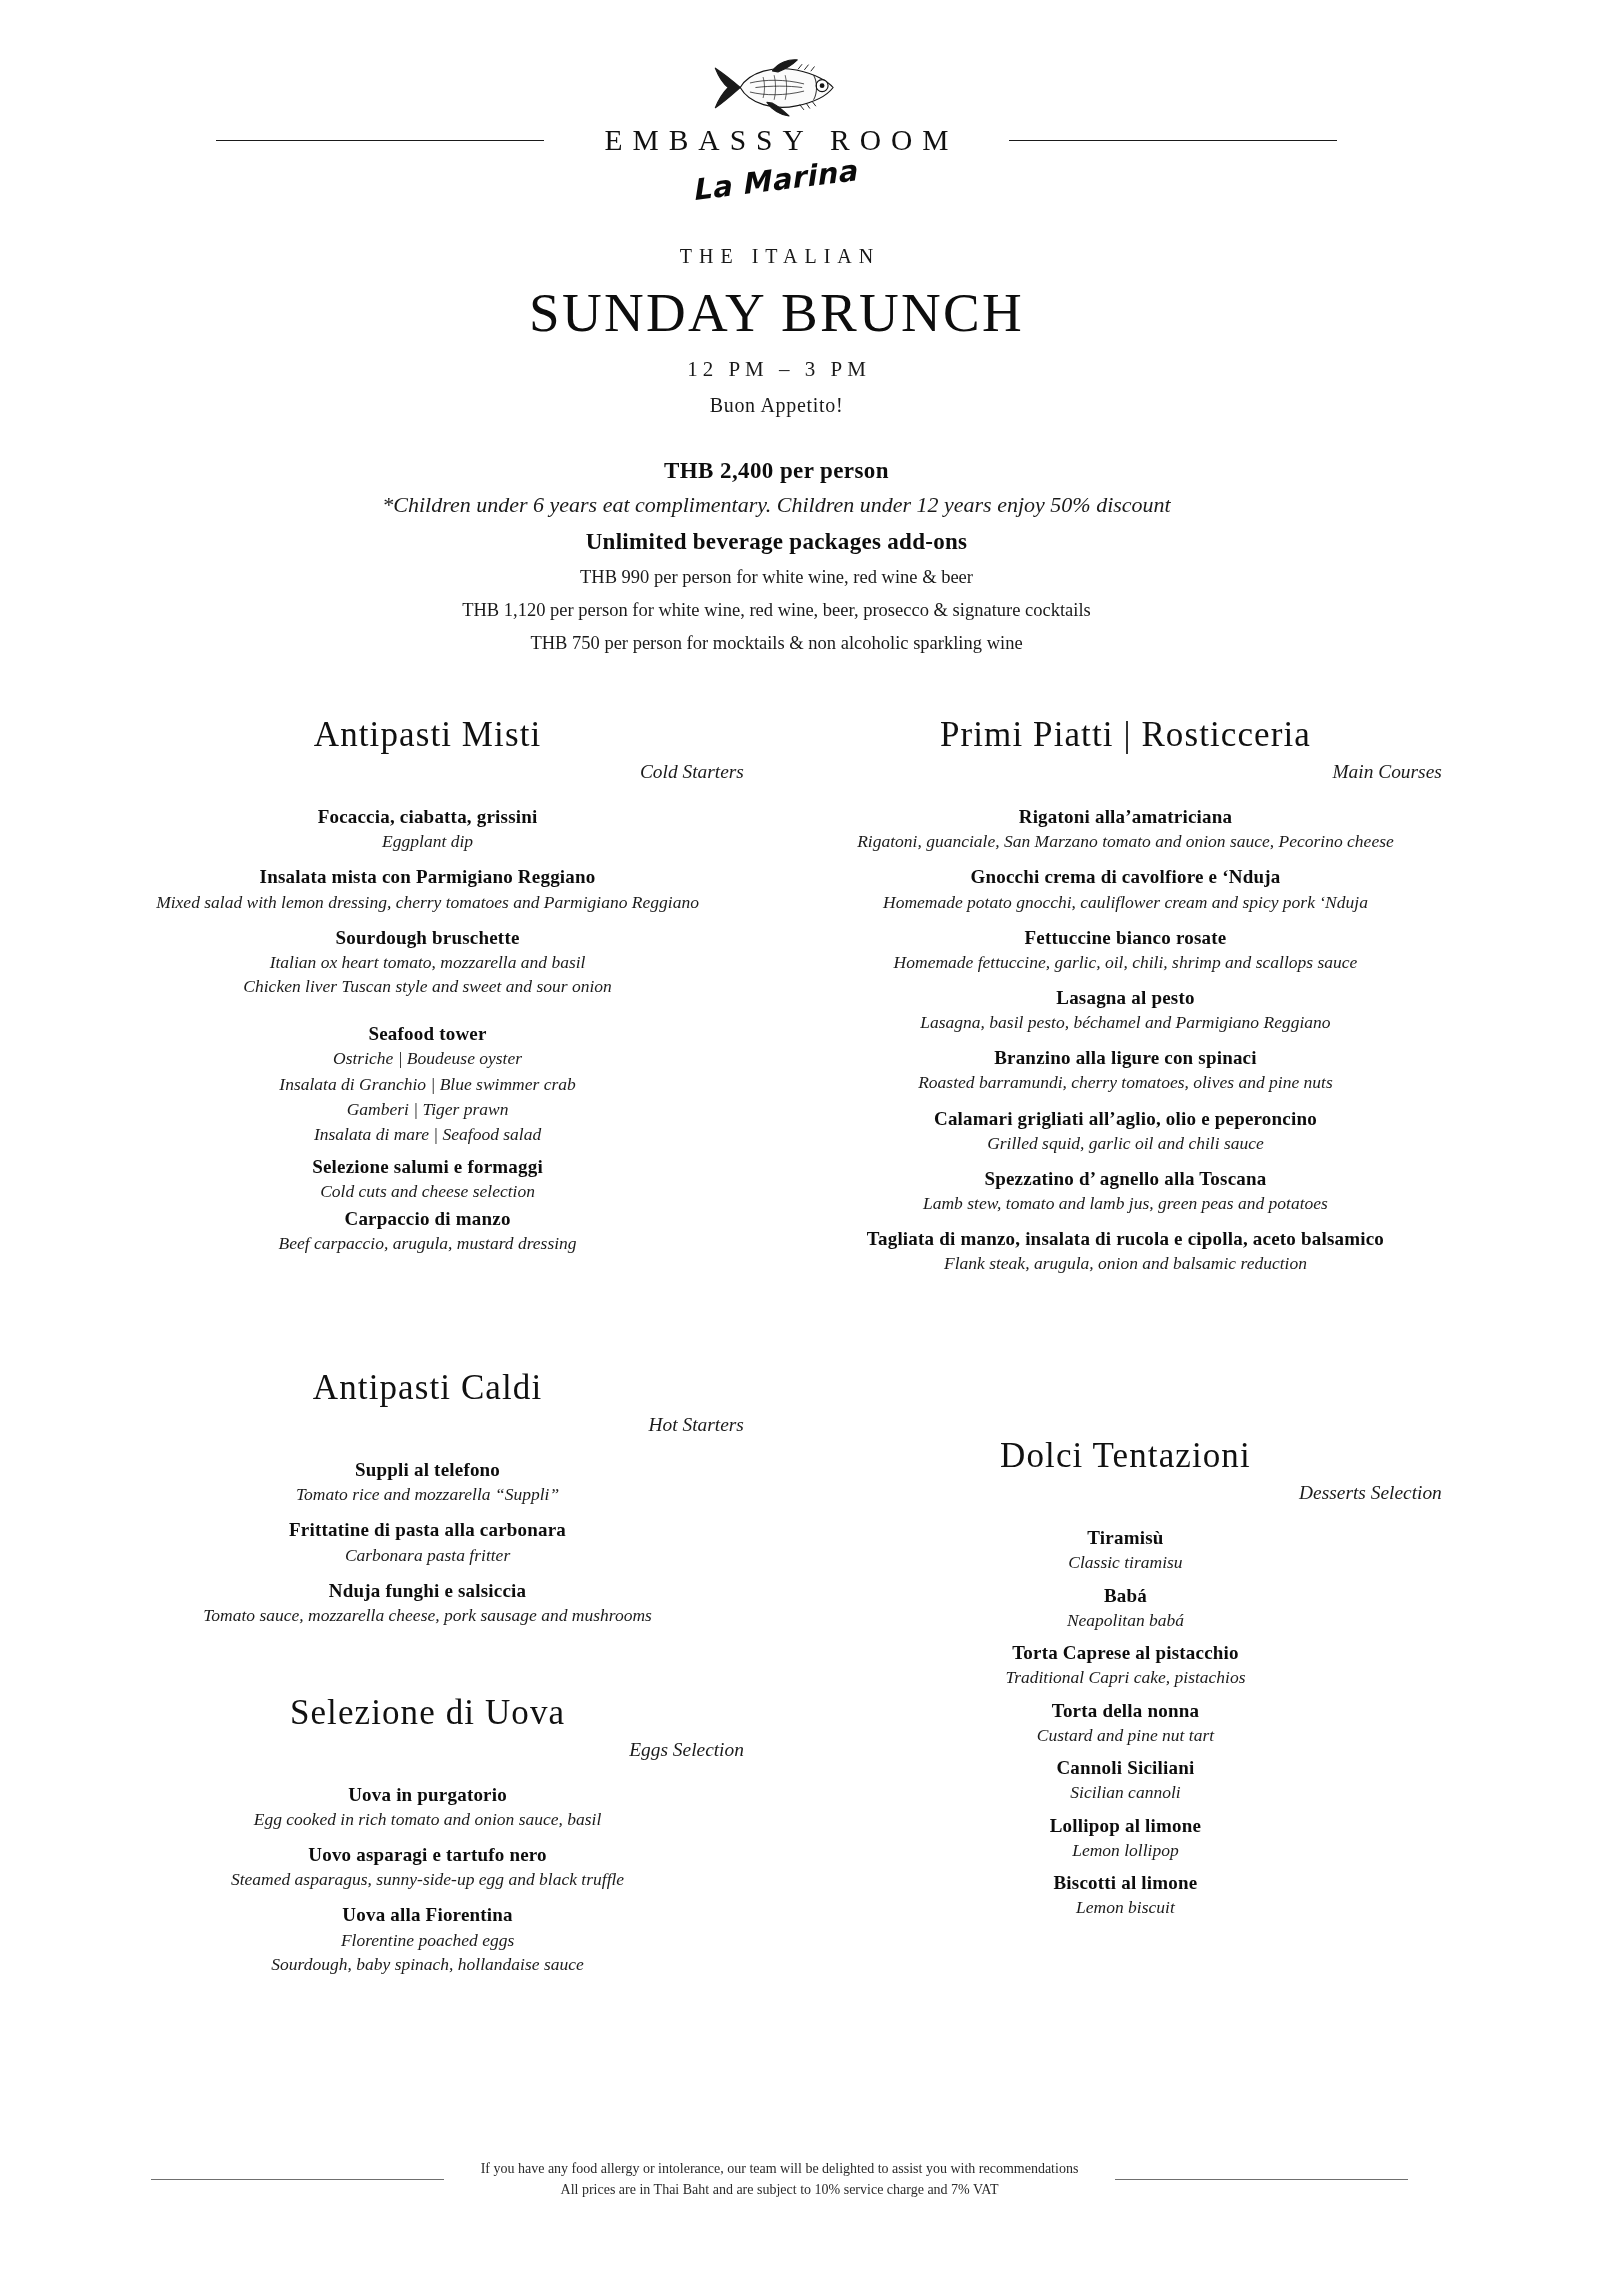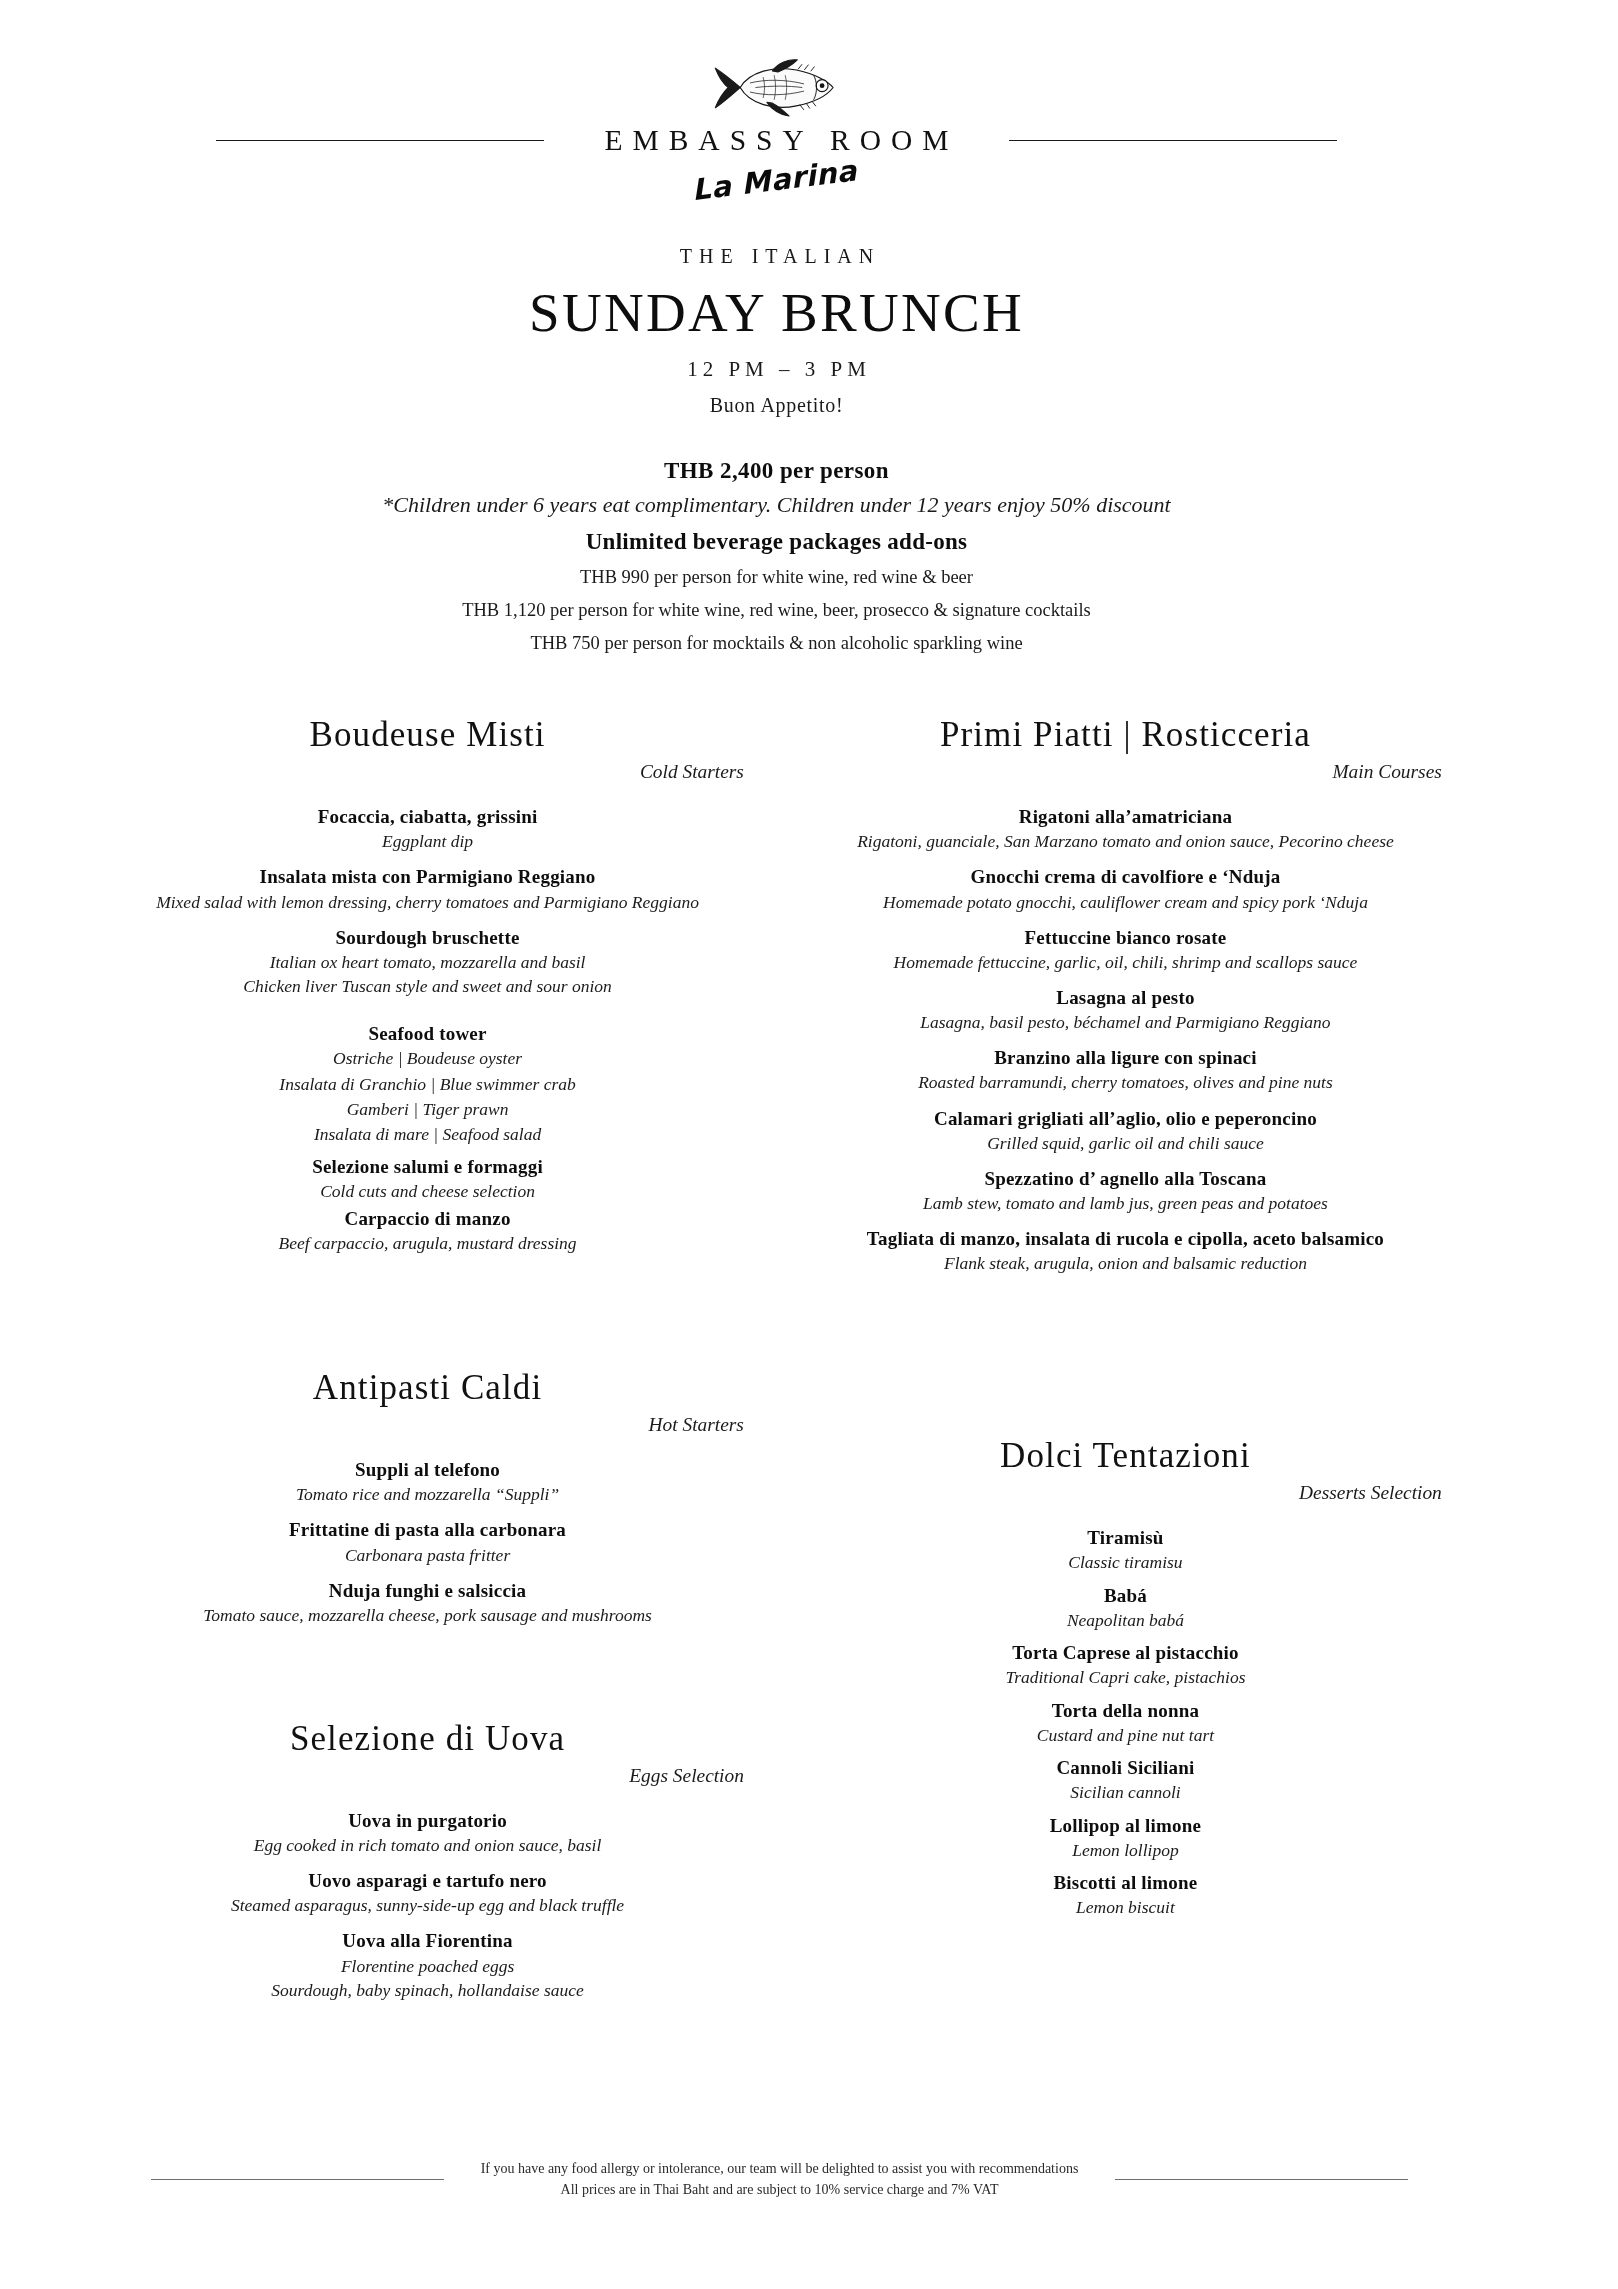--- a/index.html
+++ b/index.html
@@ -275,21 +275,21 @@
     <div class="price-line">THB 990 per person for white wine, red wine &amp; beer</div>
     <div class="price-line">THB 1,120 per person for white wine, red wine, beer, prosecco &amp; signature cocktails</div>
     <div class="price-line">THB 750 per person for mocktails &amp; non alcoholic sparkling wine</div>
   </div>
 
   <div class="menu-grid">
 
     <div class="col col-left">
 
       <div class="section">
-        <div class="section-title">Boudeuse Misti</div>
+        <div class="section-title">Antipasti Misti</div>
         <div class="section-sub">Cold Starters</div>
         <div class="section-body">
 
           <div class="item">
             <div class="item-name">Focaccia, ciabatta, grissini</div>
             <div class="item-desc">Eggplant dip</div>
           </div>
 
           <div class="item">
             <div class="item-name">Insalata mista con Parmigiano Reggiano</div>
@@ -339,21 +339,21 @@
           </div>
 
           <div class="item">
             <div class="item-name">Nduja funghi e salsiccia</div>
             <div class="item-desc">Tomato sauce, mozzarella cheese, pork sausage and mushrooms</div>
           </div>
 
         </div>
       </div>
 
-      <div class="section" style="margin-top:92px;">
+      <div class="section" style="margin-top:66px;">
         <div class="section-title">Selezione di Uova</div>
         <div class="section-sub">Eggs Selection</div>
         <div class="section-body">
 
           <div class="item">
             <div class="item-name">Uova in purgatorio</div>
             <div class="item-desc">Egg cooked in rich tomato and onion sauce, basil</div>
           </div>
 
           <div class="item">

